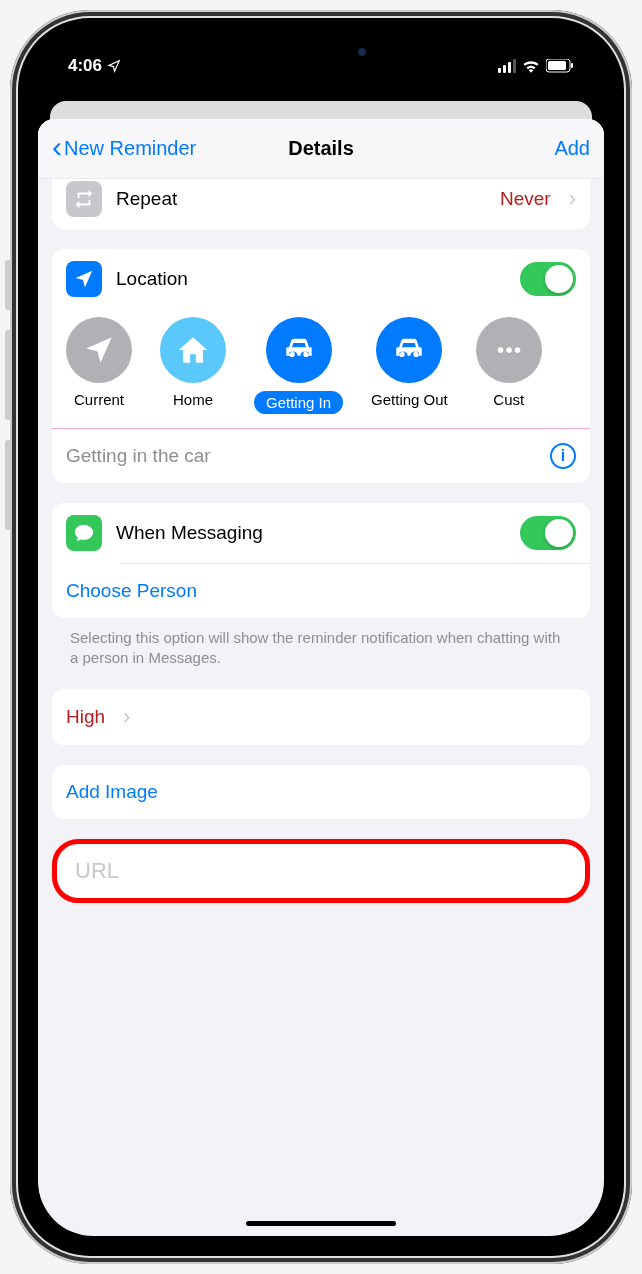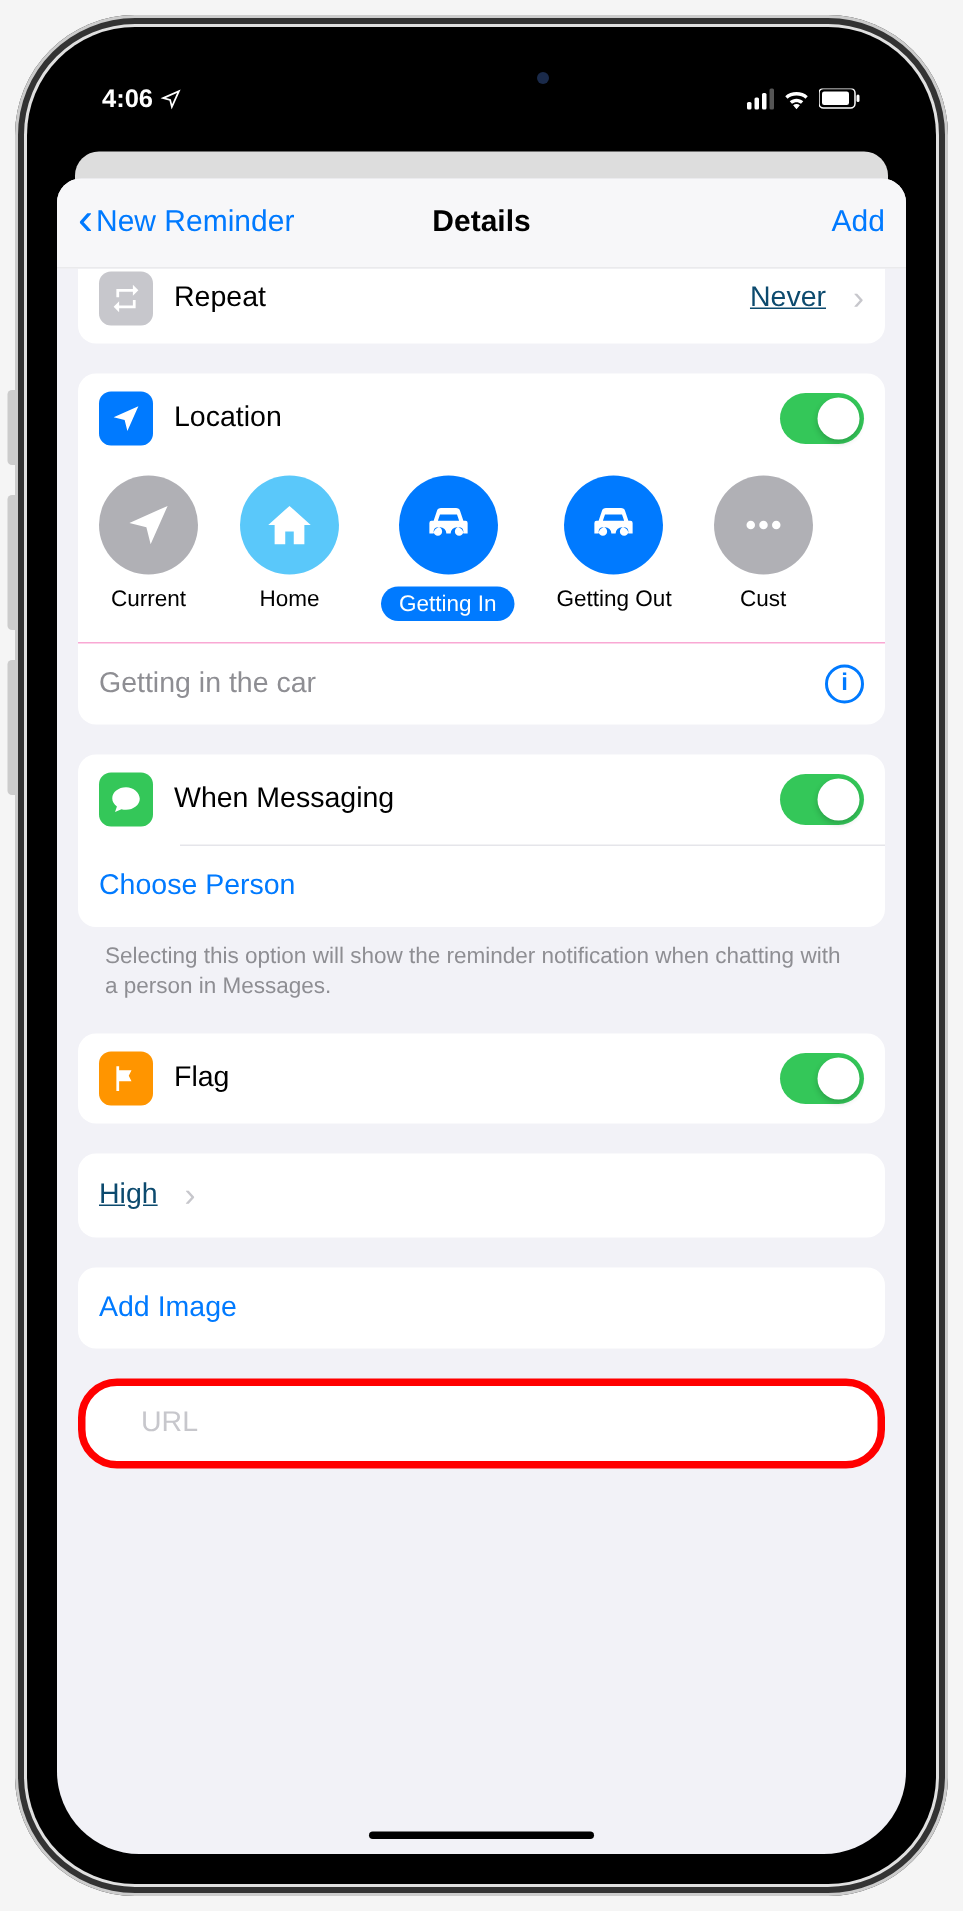--- a/index.html
+++ b/index.html
@@ -135,21 +135,21 @@
     width: 36px; height:36px; border-radius:8px;
     display:flex; align-items:center; justify-content:center;
     flex-shrink:0;
   }
   .icon-box.gray { background:#c7c7cc; }
   .icon-box.blue { background:#007aff; }
   .icon-box.green { background:#34c759; }
   .icon-box.orange { background:#ff9500; }
   .icon-box svg { fill:#fff; width:22px; height:22px; }
   .row-label { font-size:19px; color:#000; flex:1; }
-  .row-value { color:#0c4a6e; font-size:19px;text-decoration:underline; }
+  .row-value { color:#b91c1c; font-size:19px; }
   .chevron { color:#c7c7cc; font-size:22px; margin-left:4px; }
   .toggle {
     width:56px; height:34px; border-radius:17px;
     background:#34c759; position:relative; flex-shrink:0;
   }
   .toggle::after {
     content:''; position:absolute; right:3px; top:3px;
     width:28px; height:28px; border-radius:50%; background:#fff;
     box-shadow: 0 2px 4px rgba(0,0,0,0.2);
   }
@@ -179,21 +179,21 @@
   .subrow .info-icon { margin-left:auto; color:#007aff; width:26px; height:26px; border:2px solid #007aff; border-radius:50%; display:flex; align-items:center; justify-content:center; font-size:16px; font-weight:600; }
   .link-row { color:#007aff; font-size:19px; padding:16px 14px; }
   .hint { color:#8e8e93; font-size:15px; padding: 10px 18px 0 18px; line-height:1.35; }
   .url-group {
     margin-top:20px;
     background:#fff;
     border-radius: 26px;
     border: 5px solid #ff0000;
     padding: 14px 18px;
   }
-  .url-placeholder { color:#c7c7cc; font-size:19px;margin-left:19px; }
+  .url-placeholder { color:#c7c7cc; font-size:22px; }
   .home-indicator {
     position:absolute; bottom:10px; left:50%; transform:translateX(-50%);
     width:150px; height:5px; background:#000; border-radius:3px;
   }
   .msg-divider { height:1px; background:#e5e5ea; margin-left:68px; }
 </style>
 </head>
 <body>
 
 <div class="frame">
@@ -322,31 +322,20 @@
                     </svg>
                 </div>
                 <span class="row-label">When Messaging</span>
                 <div class="toggle"></div>
               </div>
               <div class="msg-divider"></div>
               <div class="link-row">Choose Person</div>
             </div>
             <div class="hint">Selecting this option will show the reminder notification when chatting with a person in Messages.</div>
 
-            <div class="group">
-              <div class="row">
-                <div class="icon-box orange">
-                  <svg viewBox="0 0 24 24">
-                      <path d="M5 3v18h2v-7h9l-2-4 2-4H7V3H5z"></path>
-                    </svg>
-                </div>
-                <span class="row-label">Flag</span>
-                <div class="toggle"></div>
-              </div>
-            </div>
 
             <div class="group">
               <div class="row">
                 <span class="row-value">High</span>
                 <span class="chevron">›</span>
               </div>
             </div>
 
             <div class="group">
               <div class="link-row">Add Image</div>

